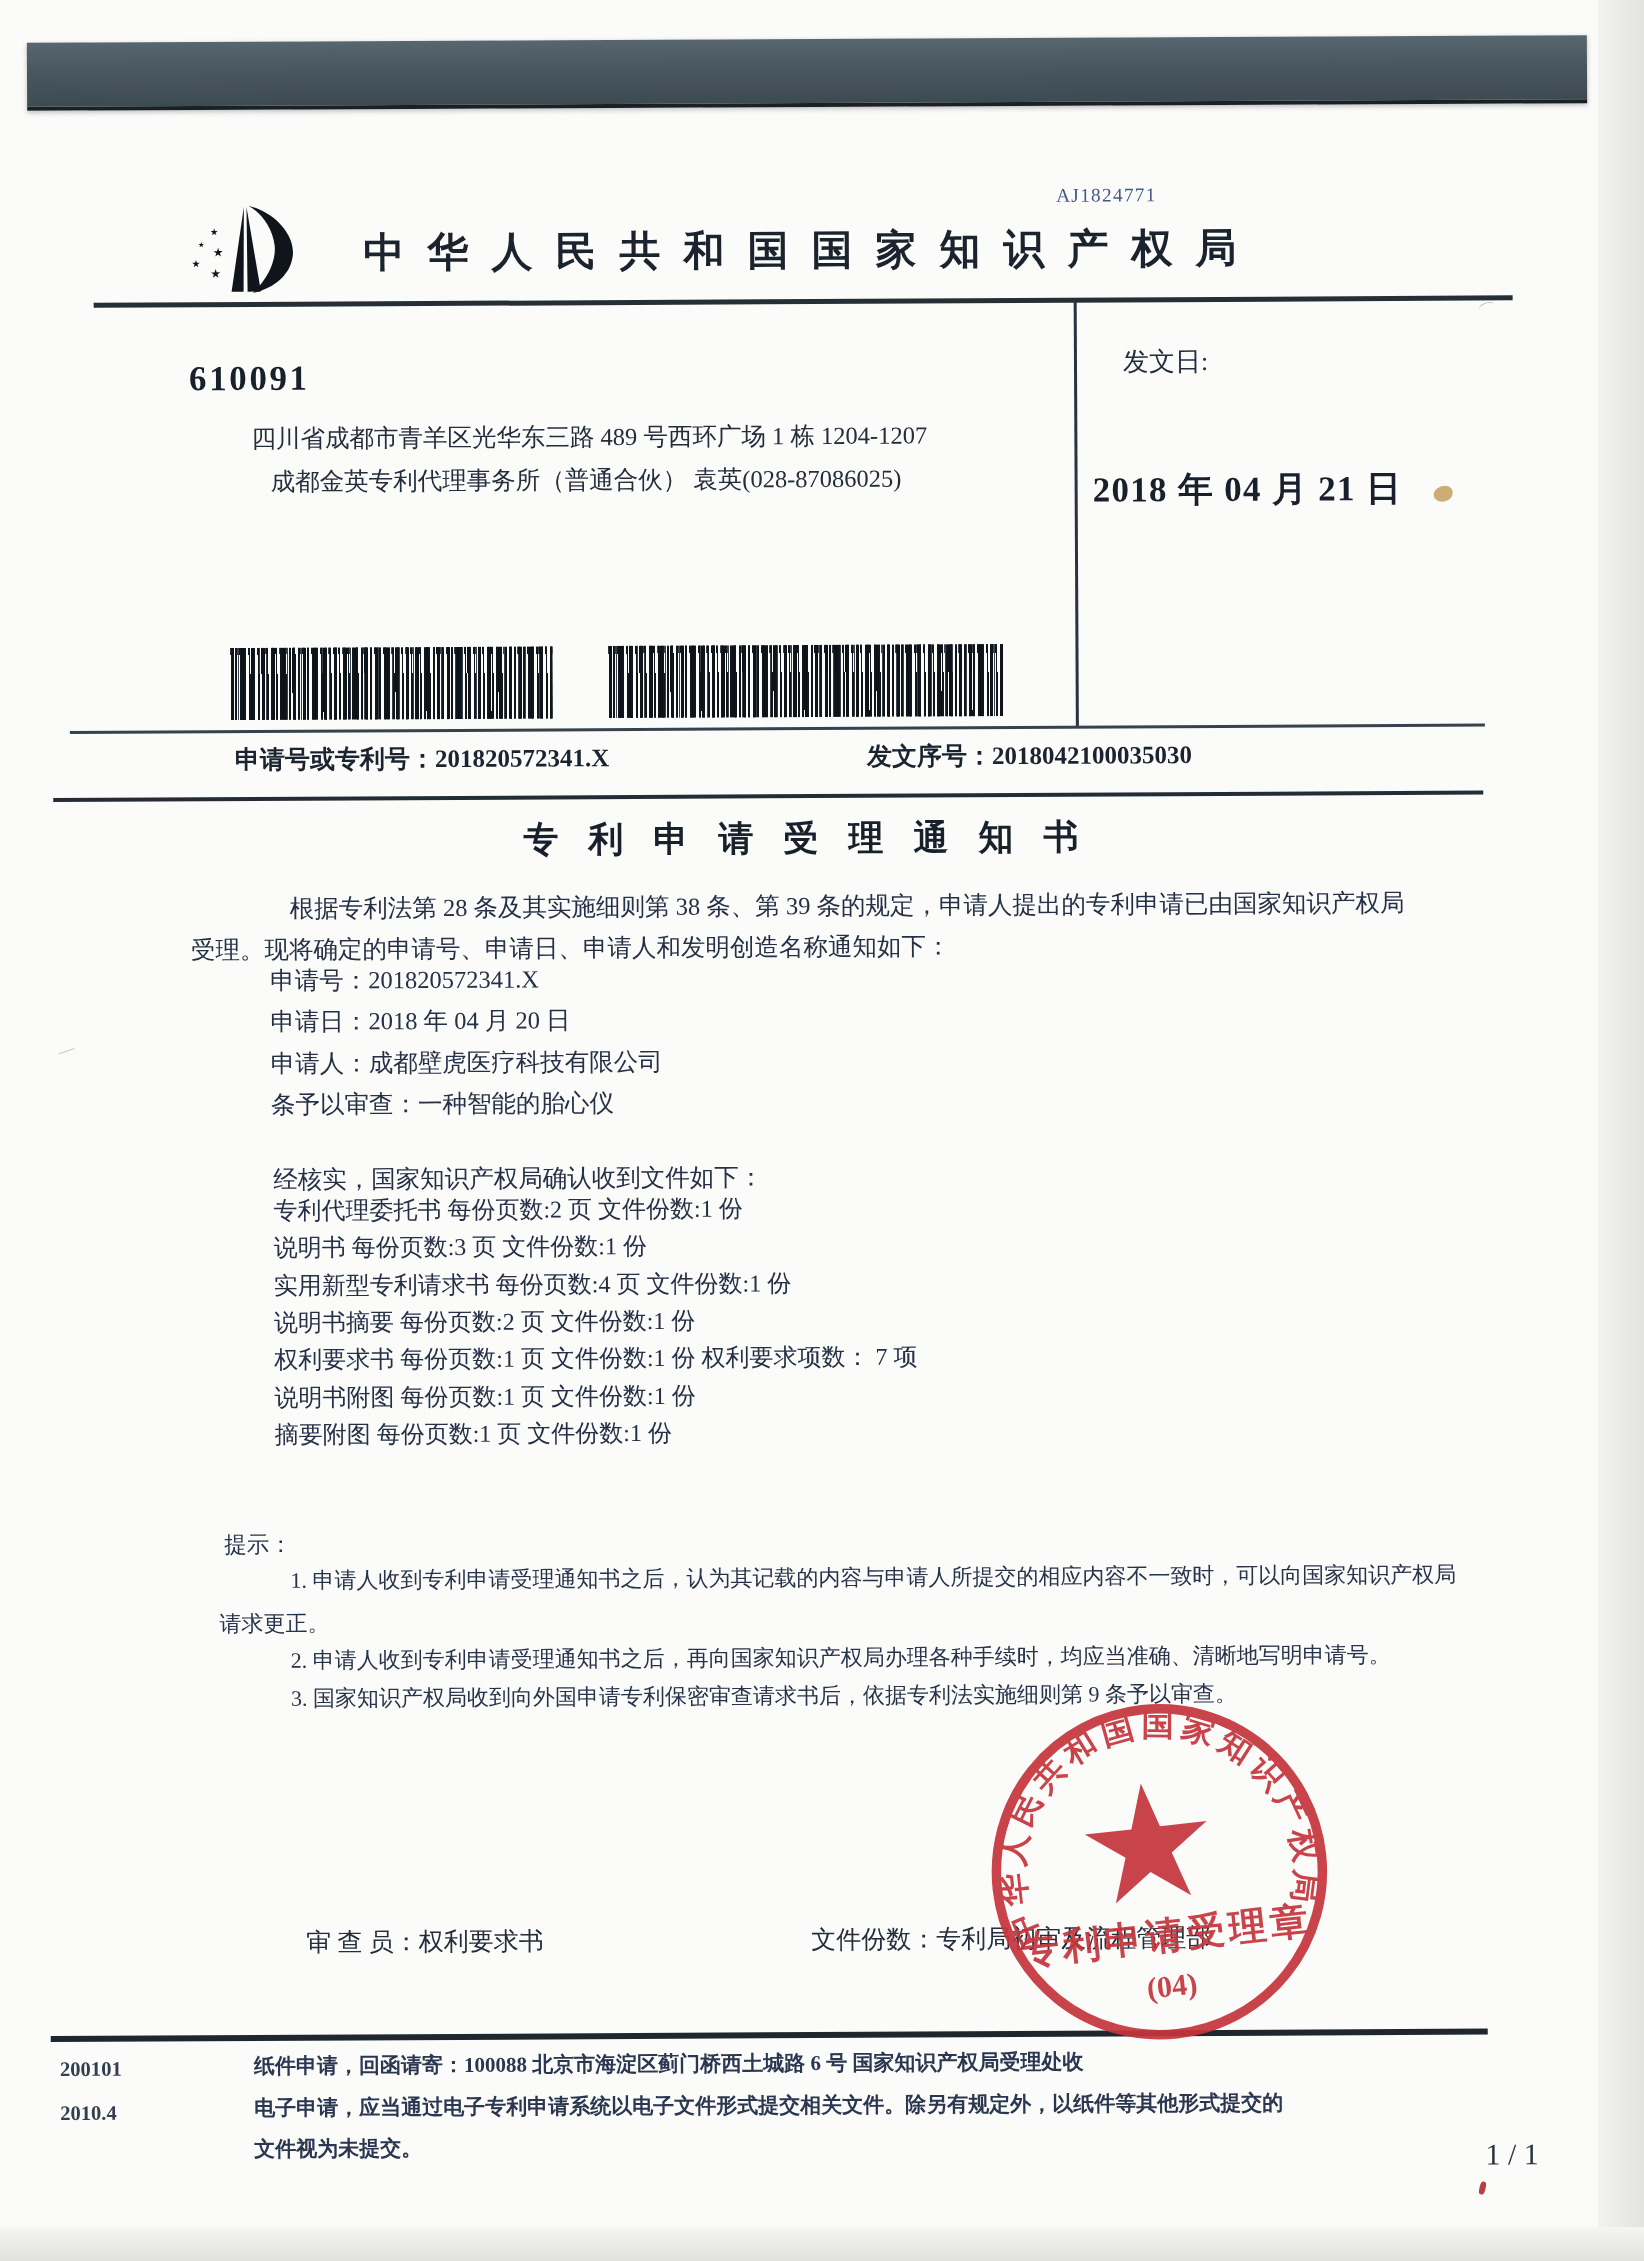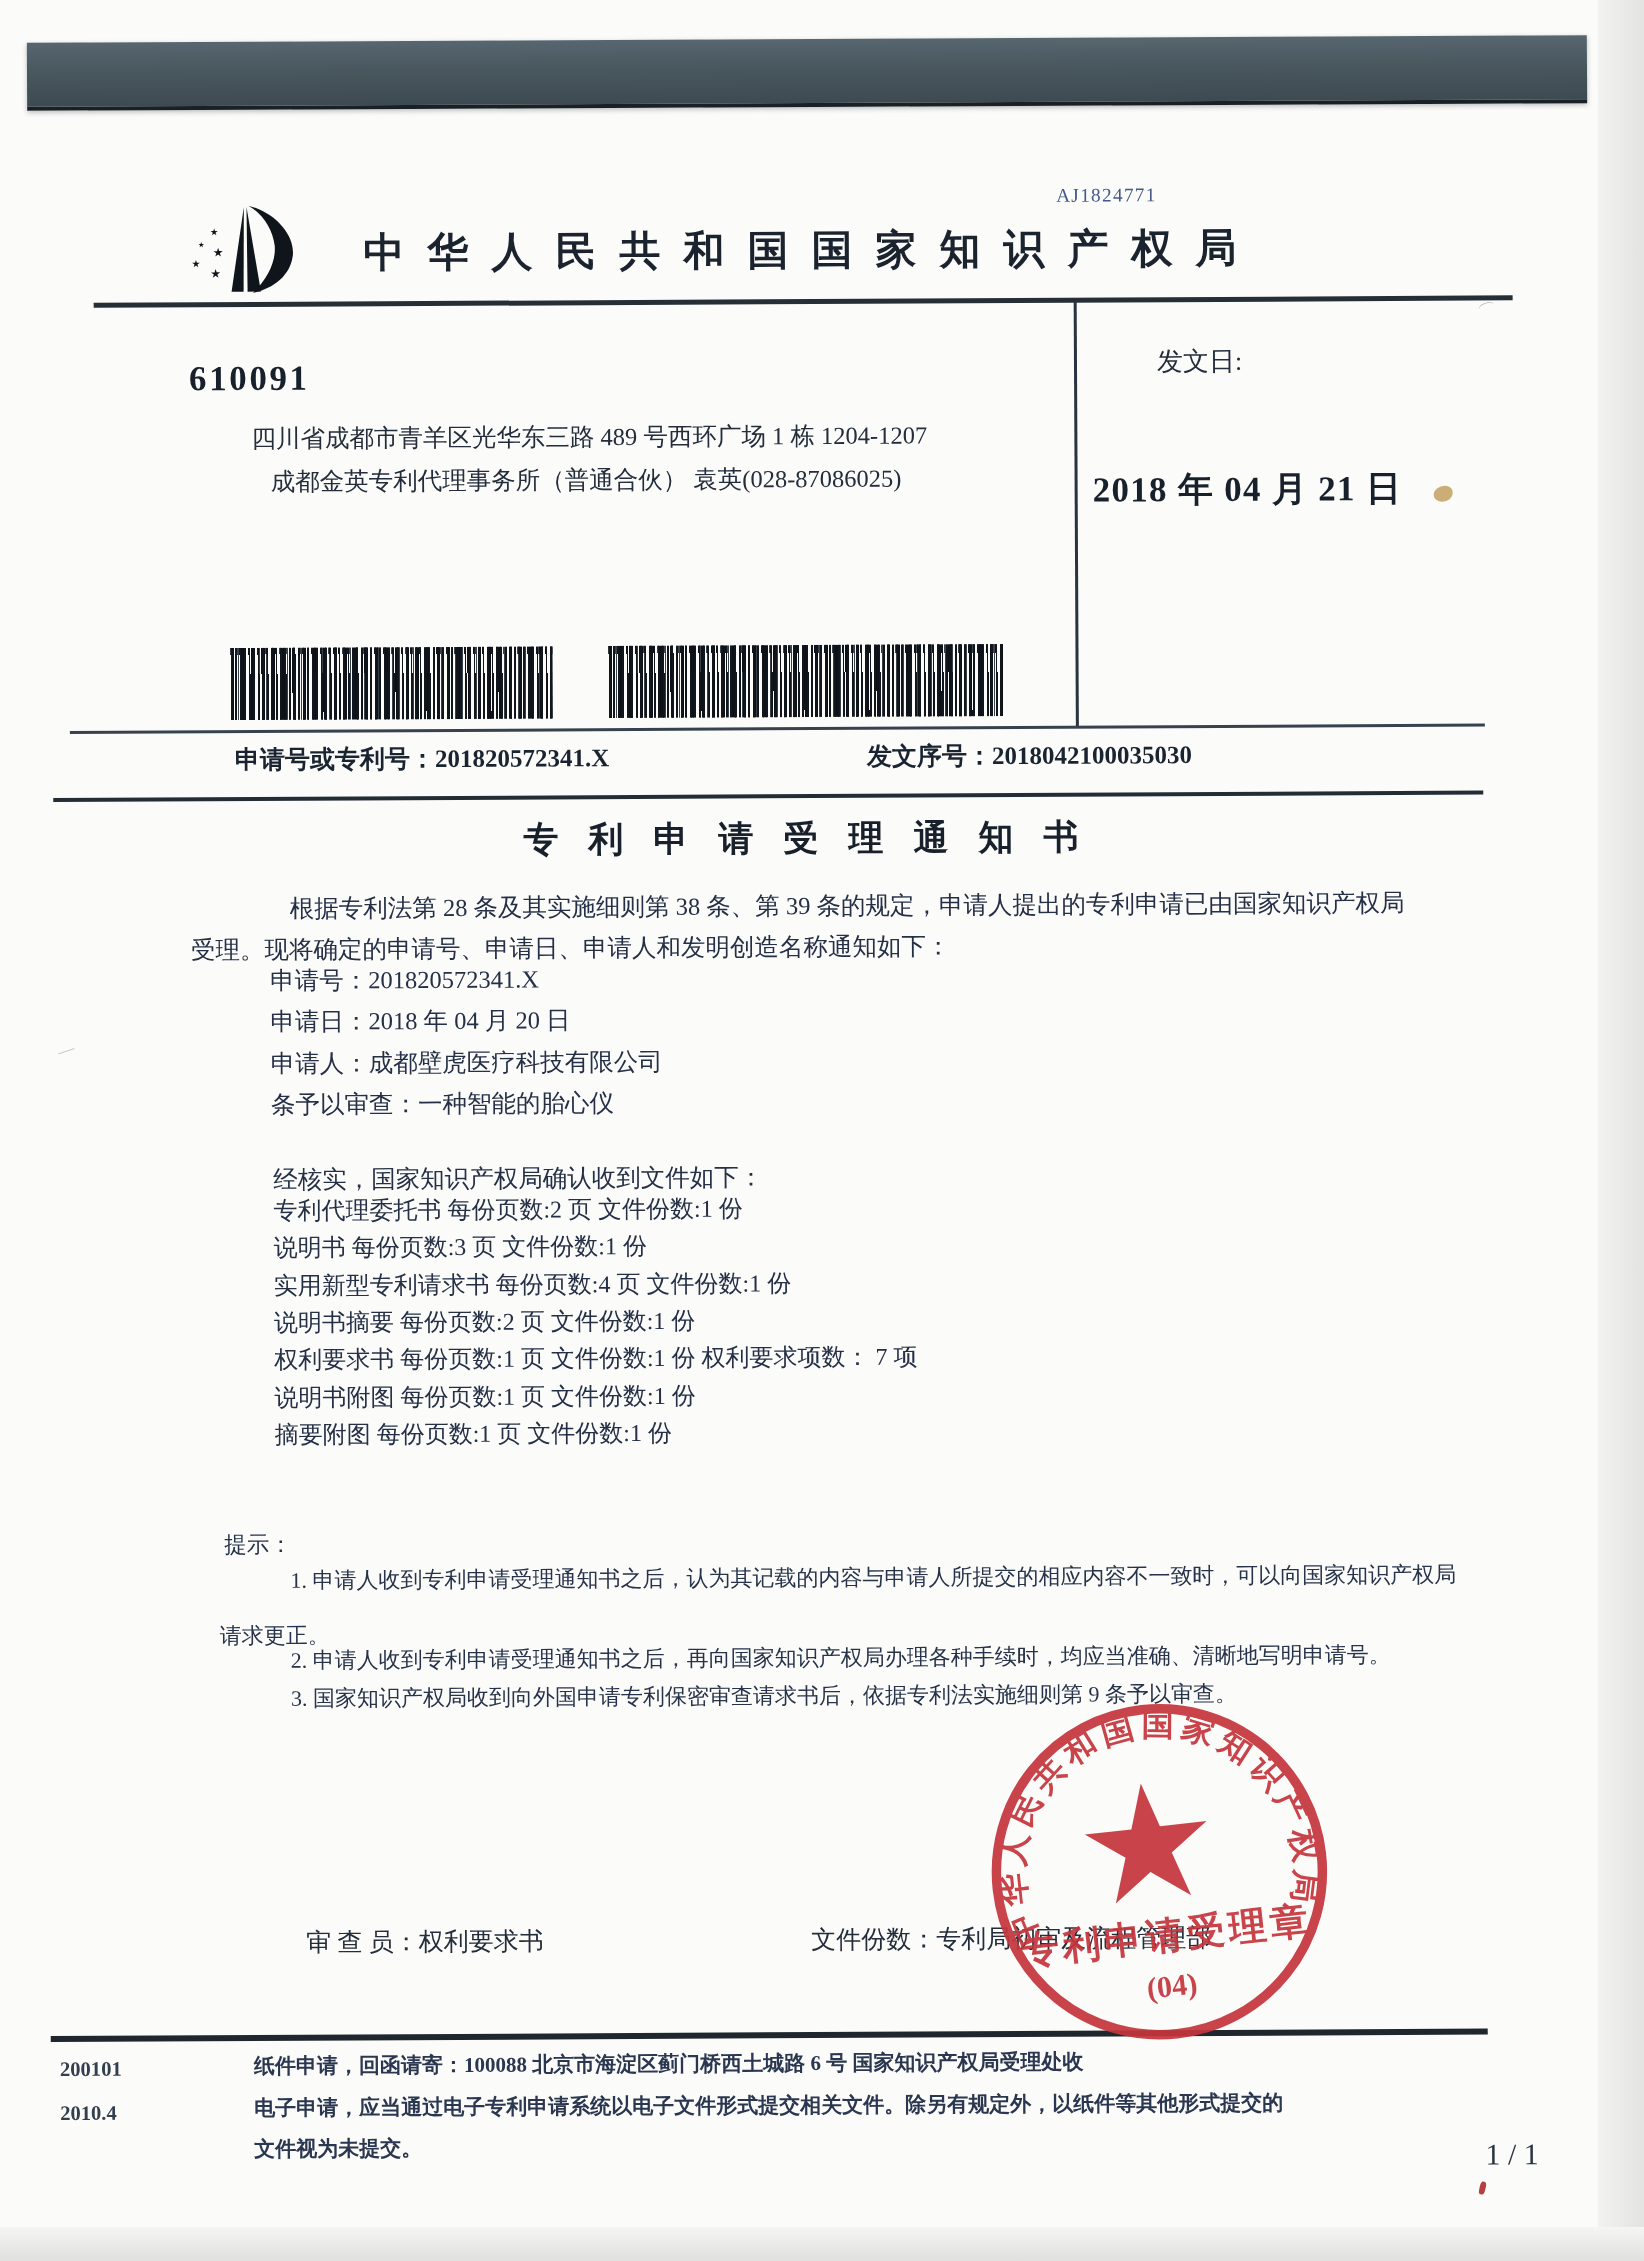--- a/index.html
+++ b/index.html
@@ -24,21 +24,21 @@
   .agency{left:368px;top:224px;font-size:41px;font-weight:bold;letter-spacing:23px;color:#1b232e;}
   .logo{left:192px;top:201px;width:120px;height:94px;}
 
   .rule{position:absolute;}
   .rule-header{left:98px;top:299px;width:1419px;height:4.5px;background:#262e36;}
   .vdivider{position:absolute;left:1078px;top:302px;width:2.6px;height:427px;background:#2a3340;}
 
   .postal{left:193px;top:353px;font-size:35px;font-weight:bold;letter-spacing:2.6px;color:#18202c;}
   .addr1{left:255px;top:420px;font-size:24.5px;}
   .addr2{left:274px;top:463px;font-size:24.5px;}
-  .date-label{left:1161px;top:347px;font-size:26px;}
+  .date-label{left:1127px;top:347px;font-size:26px;}
   .date-value{left:1096px;top:469px;font-size:35px;font-weight:bold;letter-spacing:1.3px;color:#18202c;}
 
   .barcode{position:absolute;top:645px;height:72px;
     background-image:
       repeating-linear-gradient(90deg,#10161c 0 1.9px,transparent 1.9px 4.5px),
       repeating-linear-gradient(90deg,#0d1218 0 3.2px,transparent 3.2px 10.3px),
       repeating-linear-gradient(90deg,rgba(22,32,44,.85) 0 1.3px,transparent 1.3px 7px);}
   .barcode-1{left:233px;width:322px;}
   .barcode-2{left:611px;width:395px;}
 
@@ -52,21 +52,21 @@
   .body-text{font-size:24.5px;color:#253047;}
   .intro-1{left:291px;top:890px;}
   .intro-2{left:192px;top:931px;}
   .field-row{left:271px;}
   .confirm{left:273px;top:1161px;}
   .doc-item{left:273px;font-size:24px;color:#253047;}
 
   .tips-heading{left:222px;top:1527px;font-size:22.6px;color:#27334a;}
   .tip{font-size:22px;color:#27334a;}
   .tip1a{left:288px;top:1564px;}
-  .tip1b{left:217px;top:1607px;margin-top:12px;}
+  .tip1b{left:217px;top:1607px;}
   .tip2{left:288px;top:1644px;}
   .tip3{left:288px;top:1682px;}
 
   .examiner{left:302px;top:1924px;font-size:25px;z-index:1;}
   .dept{left:807px;top:1924px;font-size:25px;z-index:1;}
 
   .seal{position:absolute;left:966px;top:1684px;width:379px;height:379px;
     opacity:.92;transform:rotate(-6deg);z-index:3;}
   .seal text{font-family:"Liberation Serif","DejaVu Serif",serif;}
 

